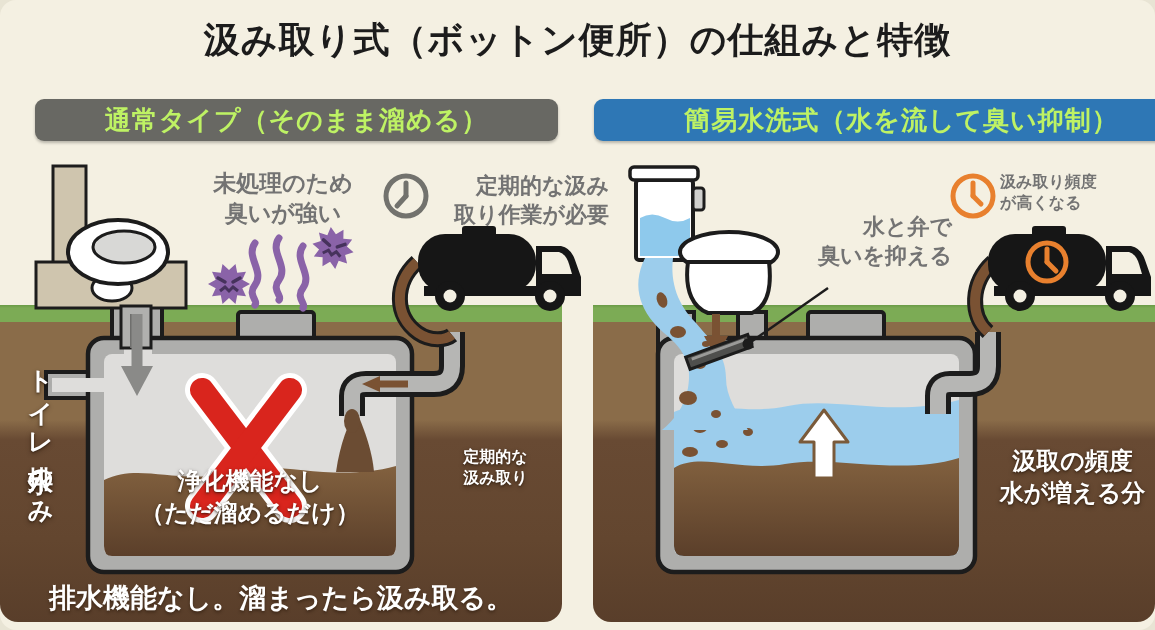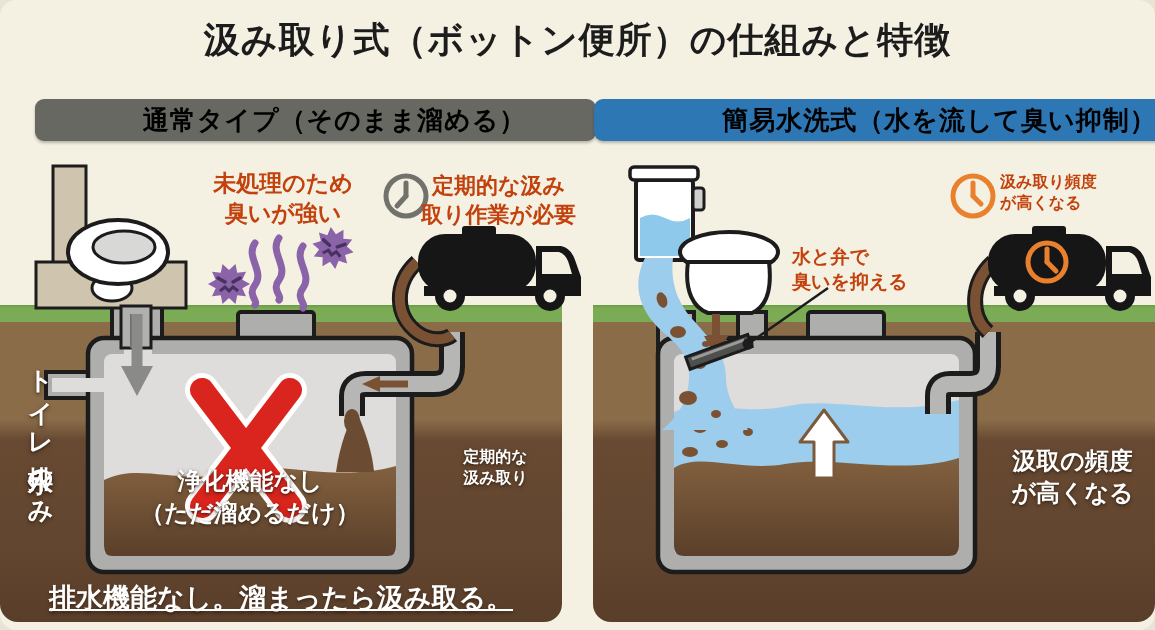--- a/index.html
+++ b/index.html
@@ -9,61 +9,60 @@
     font-family:"DejaVu Sans", sans-serif; color:#1c1c1c;
   }
   .abs { position:absolute; }
   .title {
     top:16px; left:0; width:1155px; text-align:center;
     font-size:36px; font-weight:900; letter-spacing:1px; z-index:6;
   }
   .header-bar {
     top:99px; height:42px; border-radius:9px; z-index:6;
     display:flex; align-items:center; justify-content:center;
-    color:#000000; font-size:26px; font-weight:800; letter-spacing:1px;
+    color:#bef264; font-size:26px; font-weight:800; letter-spacing:1px;
     box-shadow:0 2px 3px rgba(0,0,0,.25);
-    padding-left:38px;
   }
   .header-left  { left:35px;  width:523px; background:#686863; }
   .header-right { left:594px; width:615px; background:#2e77b5; }
   .ground {
     top:305px; height:317px; z-index:1;
     background:linear-gradient(
       #699a45 0px, #7cab55 3px, #7cab55 17px,
       #8a6c49 17px, #8a6c49 115px, #684a33 135px,
       #63462f 235px, #593e2a 317px);
   }
   .ground-left  { left:0;     width:562px; border-radius:0 0 18px 18px; }
   .ground-right { left:593px; width:562px; border-radius:0 0 18px 18px; }
   svg.scene { position:absolute; inset:0; z-index:3; }
   .note { z-index:7; white-space:pre-line; font-weight:800; line-height:1.32; }
-  .note-dark  { color:#c2410c; }
+  .note-dark  { color:#737373; }
   .wlabel {
     color:#fff;
     text-shadow:0 1px 2px rgba(35,20,8,.65), 0 2px 5px rgba(35,20,8,.4);
   }
   .odor-note     { left:178px; top:168px; width:210px; text-align:center; font-size:23px; }
-  .pickup-note   { left:416px; top:171px; width:165px; text-align:center; font-size:22px; }
-  .valve-note    { left:792px; top:244px; width:160px; text-align:left; font-size:19px; }
+  .pickup-note   { left:444px; top:171px; width:165px; text-align:right; font-size:22px; }
+  .valve-note    { left:792px; top:212px; width:160px; text-align:right; font-size:22px; }
   .freq-note     { left:1000px; top:171px; width:150px; text-align:left; font-size:16px; }
   .drain-label {
     left:24px; top:352px; height:220px; z-index:7;
     writing-mode:vertical-rl; text-orientation:upright;
     font-size:25px; font-weight:800; letter-spacing:3px;
   }
   .no-purify     { left:105px; top:466px; width:290px; text-align:center; font-size:24px; }
   .periodic      { left:428px; top:446px; width:135px; text-align:center; font-size:16px; }
   .fills-faster  { left:705px; top:472px; width:250px; text-align:center; font-size:24px; }
   .freq2         { left:995px; top:446px; width:155px; text-align:center; font-size:24px; }
   .caption {
     top:580px; z-index:7; text-align:center;
     font-size:27px; font-weight:800; color:#fff;
     text-shadow:0 2px 3px rgba(35,20,8,.5);
   }
-  .caption-left  { left:0px;   width:562px;text-decoration:underline; }
+  .caption-left  { left:0px;   width:562px; }
   .caption-right { left:593px; width:562px; }
 </style>
 </head>
 <body>
 
 <div class="canvas">
 
   <div class="abs title">汲み取り式（ボットン便所）の仕組みと特徴</div>
 
   <div class="abs header-bar header-left">通常タイプ（そのまま溜める）</div>
@@ -255,15 +254,15 @@
 （ただ溜めるだけ）</div>
   <div class="abs note wlabel periodic">定期的な
 汲み取り</div>
   <div class="abs caption caption-left">排水機能なし。溜まったら汲み取る。</div>
 
   <div class="abs note note-dark valve-note">水と弁で
 臭いを抑える</div>
   <div class="abs note note-dark freq-note">汲み取り頻度
 が高くなる</div>
   <div class="abs note wlabel freq2">汲取の頻度
-が高くなる</div>
+水が増える分</div>
 
 </div>
 
 </body></html>

